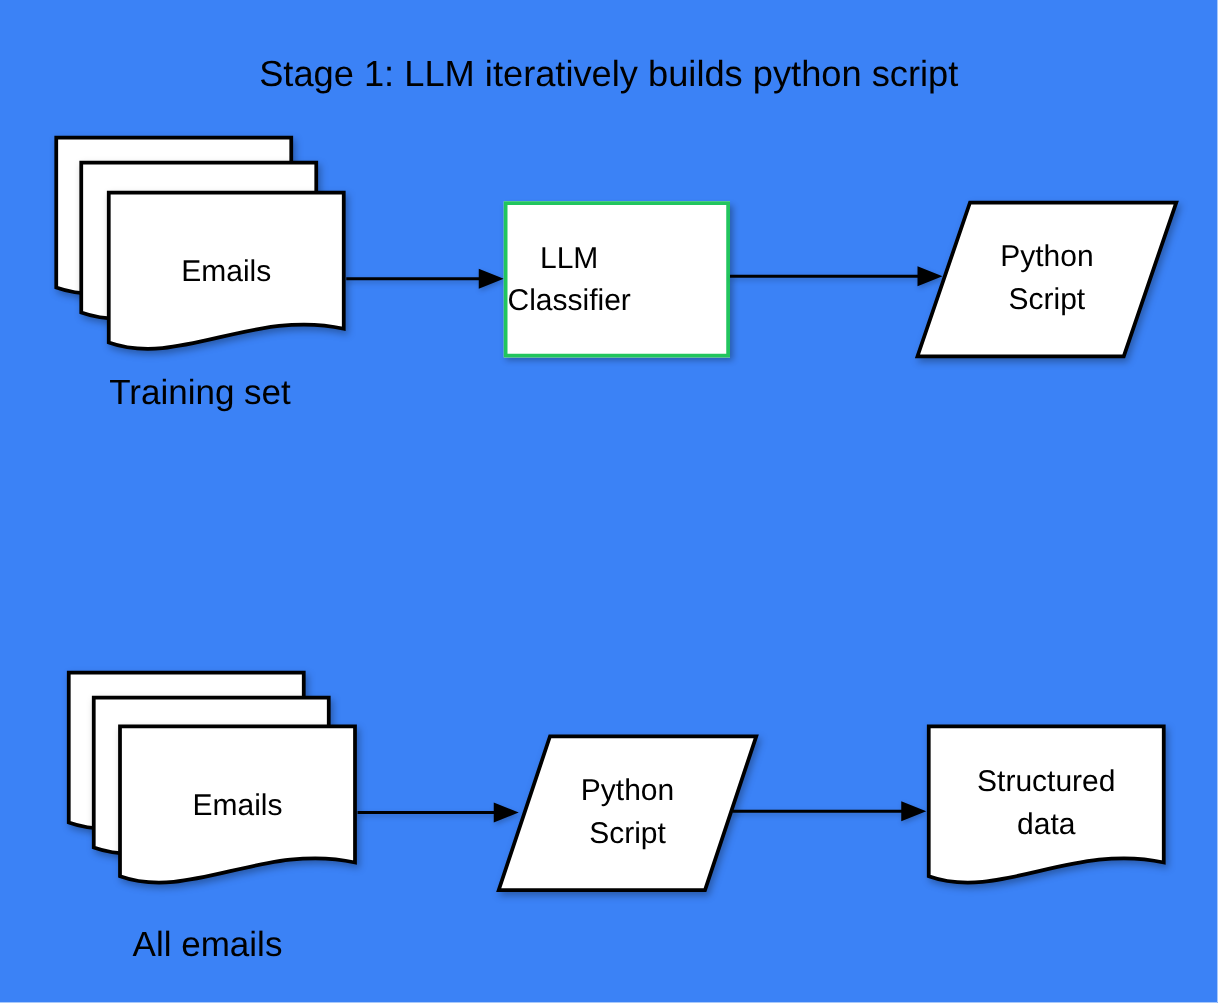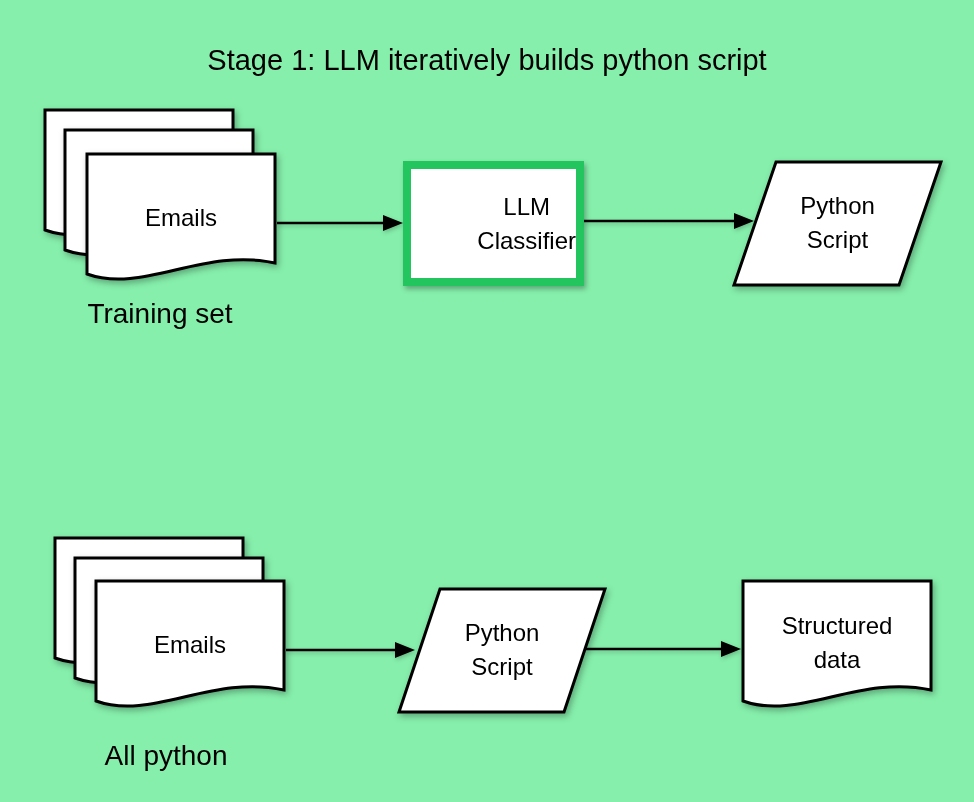--- a/index.html
+++ b/index.html
@@ -5,21 +5,21 @@
   html, body {
     margin: 0;
     padding: 0;
     background: #ffffff;
     font-family: "Liberation Sans", sans-serif;
   }
   .canvas {
     position: relative;
     width: 974px;
     height: 802px;
-    background: #86efac;
+    background: #3b82f6;
     overflow: hidden;
     color: #000000;
   }
   .abs { position: absolute; }
   .stage-title {
     left: 0;
     width: 974px;
     text-align: center;
     font-size: 29px;
     line-height: 36px;
@@ -49,26 +49,26 @@
     filter: drop-shadow(2px 3px 3px rgba(0,0,0,0.30));
   }
   svg.shape path, svg.shape polygon {
     fill: #ffffff;
     stroke: #000000;
     stroke-width: 3;
     stroke-linejoin: miter;
   }
   .process-box {
     box-sizing: border-box;
-    border: 8px solid #22c55e;
+    border: 3px solid #22c55e;
     background: #ffffff;
     box-shadow: 2px 3px 5px rgba(0,0,0,0.30);
     display: flex;
     align-items: center;
-    justify-content: flex-end;
+    justify-content: flex-start;
   }
   svg.arrow {
     display: block;
     overflow: visible;
     filter: drop-shadow(1px 2px 2px rgba(0,0,0,0.22));
   }
   svg.arrow line { stroke: #000000; stroke-width: 2.5; }
   svg.arrow polygon { fill: #000000; stroke: none; }
 </style>
 </head>
@@ -115,21 +115,21 @@
   <svg class="shape abs" style="left:53px; top:536px;" width="192" height="140" viewBox="0 0 192 140">
     <path d="M2 2 H190 V111 C118 95, 58 142, 2 122 Z"></path>
   </svg>
   <svg class="shape abs" style="left:73px; top:556px;" width="192" height="140" viewBox="0 0 192 140">
     <path d="M2 2 H190 V111 C118 95, 58 142, 2 122 Z"></path>
   </svg>
   <svg class="shape abs" style="left:94px; top:579px;" width="192" height="140" viewBox="0 0 192 140">
     <path d="M2 2 H190 V111 C118 95, 58 142, 2 122 Z"></path>
   </svg>
   <div class="abs shape-label" style="left:94px; top:627px; width:192px;">Emails</div>
-  <div class="abs caption" style="left:60px; top:738px; width:212px;">All python</div>
+  <div class="abs caption" style="left:60px; top:738px; width:212px;">All emails</div>
 
   <svg class="arrow abs" style="left:286px; top:638px;" width="129" height="24" viewBox="0 0 129 24">
     <line x1="0" y1="12" x2="110" y2="12"></line>
     <polygon points="109,4 129,12 109,20"></polygon>
   </svg>
 
   <svg class="shape abs" style="left:397px; top:587px;" width="210" height="127" viewBox="0 0 210 127">
     <polygon points="43,2 208,2 167,125 2,125"></polygon>
   </svg>
   <div class="abs shape-label two-line" style="left:397px; top:616px; width:210px;">Python

